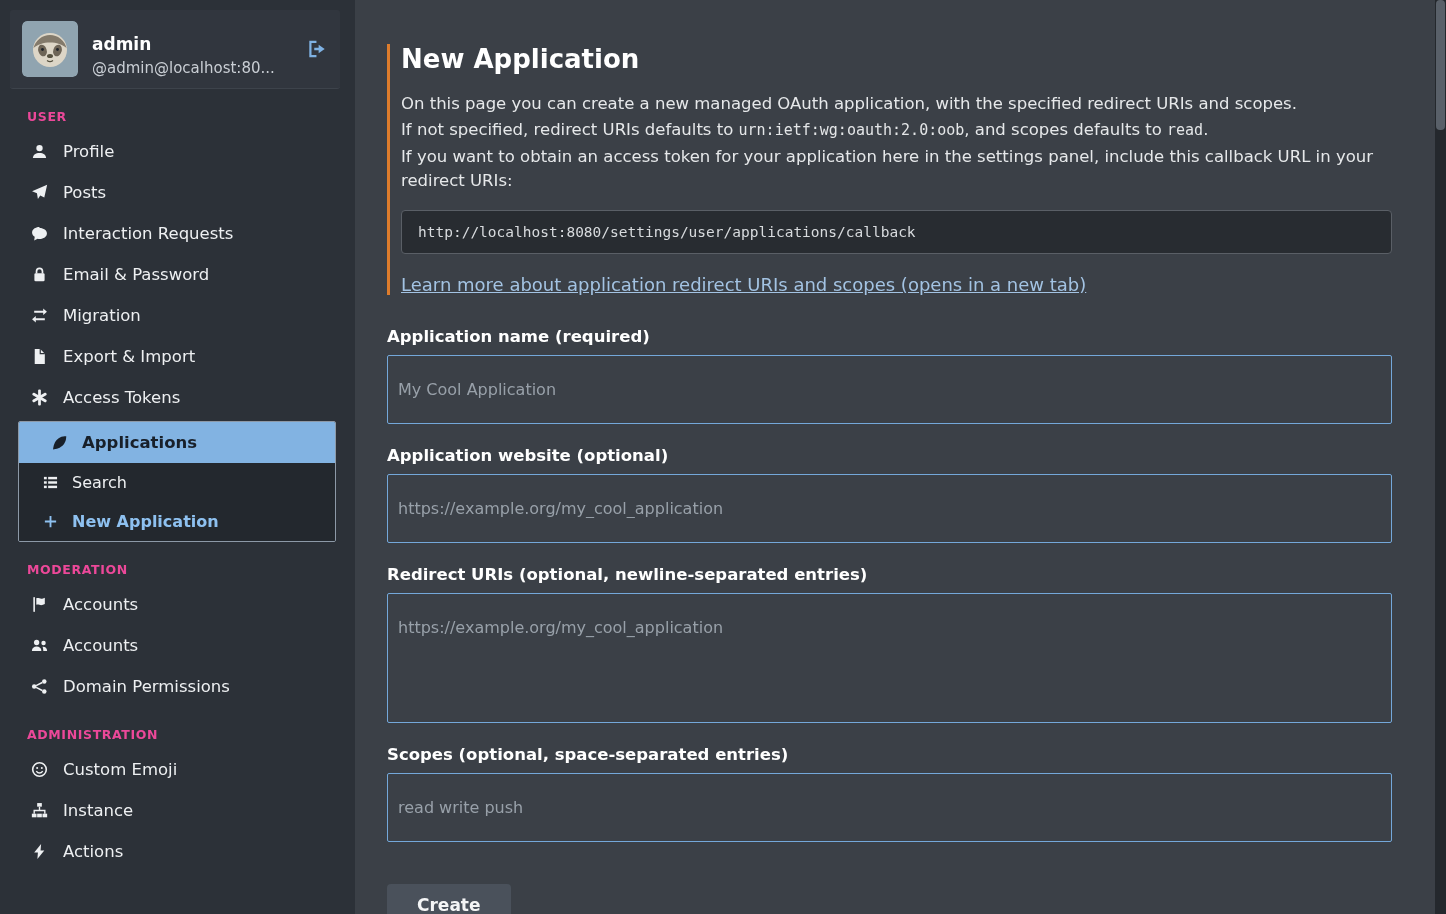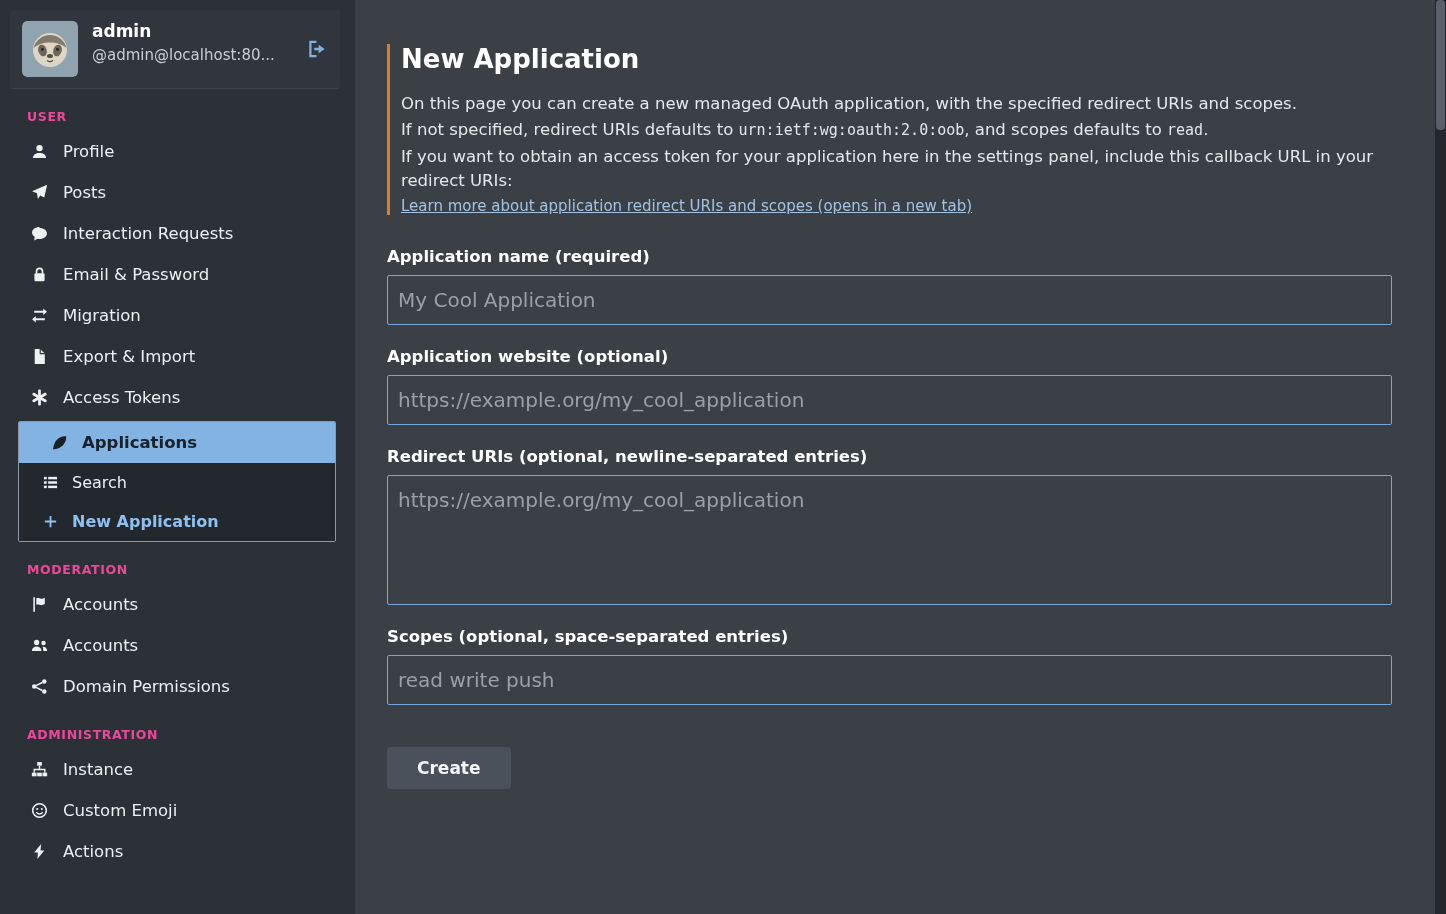--- a/index.html
+++ b/index.html
@@ -13,21 +13,21 @@
 
   
   .sidebar{
     width:355px;min-width:355px;height:100%;
     background:#2c3138;
     box-sizing:border-box;
     padding-top:10px;
     overflow:hidden;
   }
   .user-card{
-    display:flex;align-items:flex-start;gap:14px;
+    display:flex;align-items:flex-end;gap:14px;
     background:#31363e;
     margin:0 15px 0 10px;
     padding:11px 12px;
     border-radius:3px;
     border-bottom:1px solid #3d434b;
     position:relative;
   }
   .avatar{width:56px;height:56px;border-radius:5px;overflow:hidden;flex:none;}
   .avatar svg{display:block;}
   .user-meta{min-width:0;flex:1;}
@@ -91,33 +91,33 @@
     margin:16px 0 20px 0;
     background:#282c31;
     border:1px solid #5a5f66;
     border-radius:4px;
     padding:13px 16px;
     font-family:"DejaVu Sans Mono","Liberation Mono",monospace;
     font-size:14.5px;color:#d8dbde;
   }
   .learn-link{
     color:#a3c3e3;text-decoration:underline;
-    font-size:15px;cursor:pointer;
+    font-size:18px;cursor:pointer;
   }
   .field{margin-bottom:22px;}
   .field-label{
     display:block;font-weight:bold;font-size:16.5px;
     color:#ffffff;margin-bottom:9px;
   }
   .text-input,.text-area{
     display:block;width:100%;box-sizing:border-box;
     background:#3b4047;
     border:1px solid #74a8da;border-radius:2px;
-    color:#e8eaec;font-size:20px;
-    padding:12px 10px;
+    color:#e8eaec;font-size:16px;
+    padding:24px 10px;
     font-family:inherit;
     outline:none;
   }
   .text-input::placeholder,.text-area::placeholder{color:#98a0a9;opacity:1;}
   .text-area{height:130px;resize:none;}
   .create-btn{
     margin-top:20px;
     background:#4a515b;border:none;border-radius:4px;
     color:#f4f5f6;font-weight:bold;font-size:17px;
     padding:11px 30px;
@@ -305,59 +305,60 @@
         <span>Domain Permissions</span>
       </a>
     </nav>
 
     <div class="section-label">ADMINISTRATION</div>
 
     <nav>
       <a class="side-item">
         <span class="icon">
             <svg viewBox="0 0 16 16">
+              <circle cx="8" cy="8" r="6.4" fill="none" stroke="currentColor" stroke-width="1.5"></circle>
+              <circle cx="5.8" cy="6.5" r=".95" fill="currentColor"></circle>
+              <circle cx="10.2" cy="6.5" r=".95" fill="currentColor"></circle>
+              <path d="M5 9.5c.8 1.2 2 1.8 3 1.8s2.2-.6 3-1.8" stroke="currentColor" stroke-width="1.3" fill="none"></path>
+            </svg>
+          </span>
+        <span>Custom Emoji</span>
+      </a>
+      <a class="side-item">
+        <span class="icon">
+            <svg viewBox="0 0 16 16">
               <path d="M8 4.5V8M3 11V8h10v3" fill="none" stroke="currentColor" stroke-width="1.3"></path>
               <rect x="5.8" y="1" width="4.4" height="3.4" fill="currentColor"></rect>
               <rect x="0.8" y="11" width="4.4" height="3.4" fill="currentColor"></rect>
               <rect x="5.8" y="11" width="4.4" height="3.4" fill="currentColor"></rect>
               <rect x="10.8" y="11" width="4.4" height="3.4" fill="currentColor"></rect>
             </svg>
           </span>
         <span>Instance</span>
       </a>
       <a class="side-item">
         <span class="icon">
-            <svg viewBox="0 0 16 16">
-              <circle cx="8" cy="8" r="6.4" fill="none" stroke="currentColor" stroke-width="1.5"></circle>
-              <circle cx="5.8" cy="6.5" r=".95" fill="currentColor"></circle>
-              <circle cx="10.2" cy="6.5" r=".95" fill="currentColor"></circle>
-              <path d="M5 9.5c.8 1.2 2 1.8 3 1.8s2.2-.6 3-1.8" stroke="currentColor" stroke-width="1.3" fill="none"></path>
-            </svg>
-          </span>
-        <span>Custom Emoji</span>
-      </a>
-      <a class="side-item">
-        <span class="icon">
             <svg viewBox="0 0 16 16" fill="currentColor">
               <path d="M9.5 1 3 9h3.5L6 15l6.5-8H9z"></path>
             </svg>
           </span>
         <span>Actions</span>
       </a>
     </nav>
 
   </aside>
 
   <main class="content">
 
     <section class="intro">
       <h1 class="page-title">New Application</h1>
       <p>On this page you can create a new managed OAuth application, with the specified redirect URIs and scopes.</p>
       <p><span>If not specified, redirect URIs defaults to </span><code>urn:ietf:wg:oauth:2.0:oob</code><span>, and scopes defaults to </span><code>read</code><span>.</span></p>
       <p>If you want to obtain an access token for your application here in the settings panel, include this callback URL in your redirect URIs:</p>
+      <div class="code-block">http://localhost:8080/settings/user/applications/callback</div>
       <a class="learn-link">Learn more about application redirect URIs and scopes (opens in a new tab)</a>
     </section>
 
     <form>
       <div class="field">
         <label class="field-label">Application name (required)</label>
         <input class="text-input" type="text" placeholder="My Cool Application" style="">
       </div>
       <div class="field">
         <label class="field-label">Application website (optional)</label>

